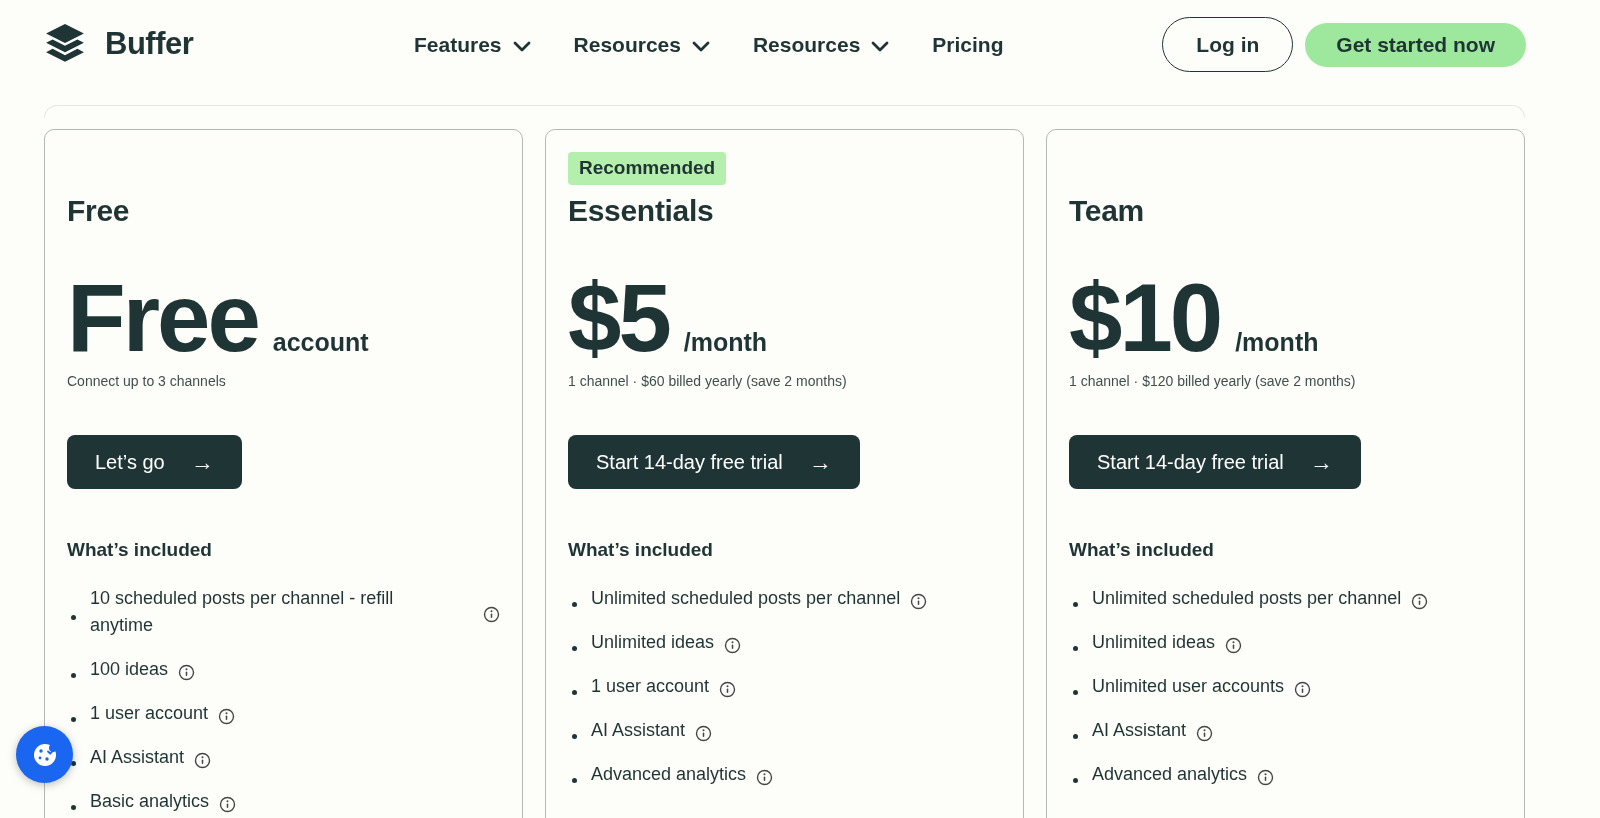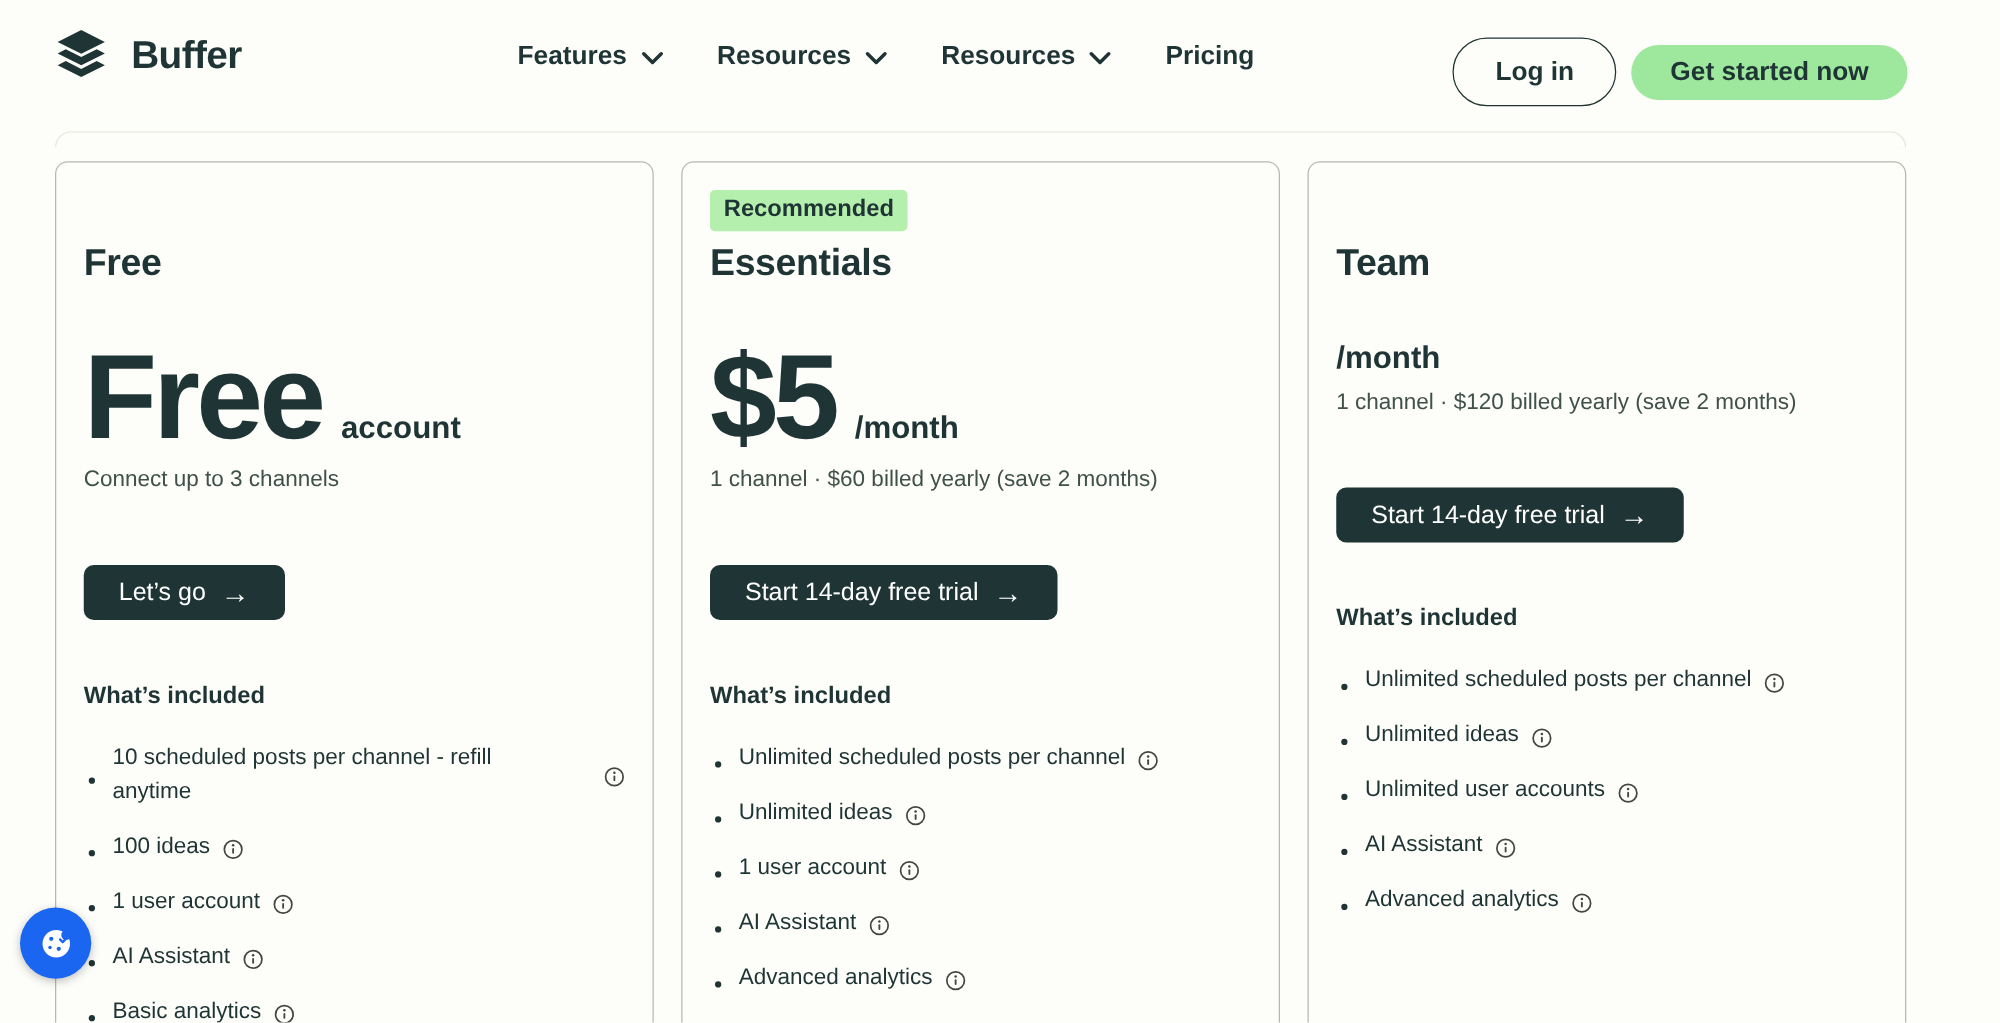--- a/index.html
+++ b/index.html
@@ -20,21 +20,21 @@
   }
 
   
   header{position:relative;height:90px;}
   .logo{position:absolute;left:44px;top:23px;display:flex;align-items:center;gap:19px;cursor:pointer;}
   .logo svg{width:42px;height:42px;}
   .logo .brand{font-size:31px;font-weight:700;letter-spacing:-0.5px;color:var(--ink);}
   nav{position:absolute;left:386px;top:0;height:90px;display:flex;align-items:center;gap:43px;margin-left:28px;}
   .nav-item{display:flex;align-items:center;gap:11px;font-size:21px;font-weight:600;color:var(--ink);cursor:pointer;white-space:nowrap;}
   .chev{width:18px;height:11px;margin-top:3px;}
-  .actions{position:absolute;right:74px;top:30px;display:flex;gap:12px;align-items:center;}
+  .actions{position:absolute;right:74px;top:17px;display:flex;gap:12px;align-items:center;}
   .btn-login{
     height:55px;padding:0 33px;border:1.5px solid var(--ink);border-radius:28px;
     background:transparent;color:var(--ink);font-size:21px;font-weight:600;
     font-family:inherit;cursor:pointer;
   }
   .btn-cta{
     height:44px;padding:0 31px;border:none;border-radius:28px;
     background:var(--green);color:var(--ink);font-size:21px;font-weight:600;
     font-family:inherit;cursor:pointer;
   }
@@ -57,25 +57,25 @@
   }
   .badge-slot{height:40px;}
   .badge{
     display:inline-block;background:var(--badge-green);color:var(--ink);
     font-weight:700;font-size:19px;padding:5px 11px;border-radius:4px;line-height:1.2;
   }
   .plan-name{font-size:30px;font-weight:700;margin:2px 0 0 0;letter-spacing:-0.3px;}
   .price-row{display:flex;align-items:baseline;gap:15px;margin-top:44px;}
   .price{font-size:96px;font-weight:700;letter-spacing:-3px;line-height:0.95;}
   .price-suffix{font-size:25px;font-weight:700;}
-  .billing-note{margin:10px 0 12px 0;font-size:18px;color:var(--soft);}
+  .billing-note{margin:10px 0 0 0;font-size:14px;color:var(--soft);}
   .cta-btn{
-    margin-top:46px;height:44px;border:none;border-radius:8px;
+    margin-top:46px;height:54px;border:none;border-radius:8px;
     background:var(--ink);color:#fff;font-size:20px;font-weight:500;
-    display:inline-flex;align-items:center;gap:12px;padding:0 28px;
+    display:inline-flex;align-items:center;gap:26px;padding:0 28px;
     font-family:inherit;cursor:pointer;
   }
   .cta-btn .arrow{font-size:23px;line-height:1;}
   .included-title{margin:50px 0 4px 0;font-size:19px;font-weight:700;}
   .features{list-style:none;margin:24px 0 0 0;padding:0;display:flex;flex-direction:column;gap:17px;}
   .feature{display:flex;align-items:center;font-size:18px;line-height:27px;color:var(--ink);}
   .dot{width:5px;height:5px;border-radius:50%;background:var(--ink);margin:11px 14px 0 4px;flex:none;}
   .info{width:17px;height:17px;flex:none;margin:5px 0 0 10px;}
   .feature.spread .feature-text{flex:1;padding-right:24px;}
 
@@ -256,20 +256,21 @@
             <circle cx="8" cy="4.9" r="0.95" fill="#454545"></circle>
           </svg>
       </li>
     </ul>
   </article>
 
   <article class="card">
     <div class="badge-slot"></div>
     <h2 class="plan-name">Team</h2>
     <div class="price-row">
+      <span class="price">$10</span>
       <span class="price-suffix">/month</span>
     </div>
     <p class="billing-note">1 channel · $120 billed yearly (save 2 months)</p>
     <button class="cta-btn">
       <span>Start 14-day free trial</span>
       <span class="arrow">→</span>
     </button>
     <h3 class="included-title">What’s included</h3>
     <ul class="features">
       <li class="feature">

